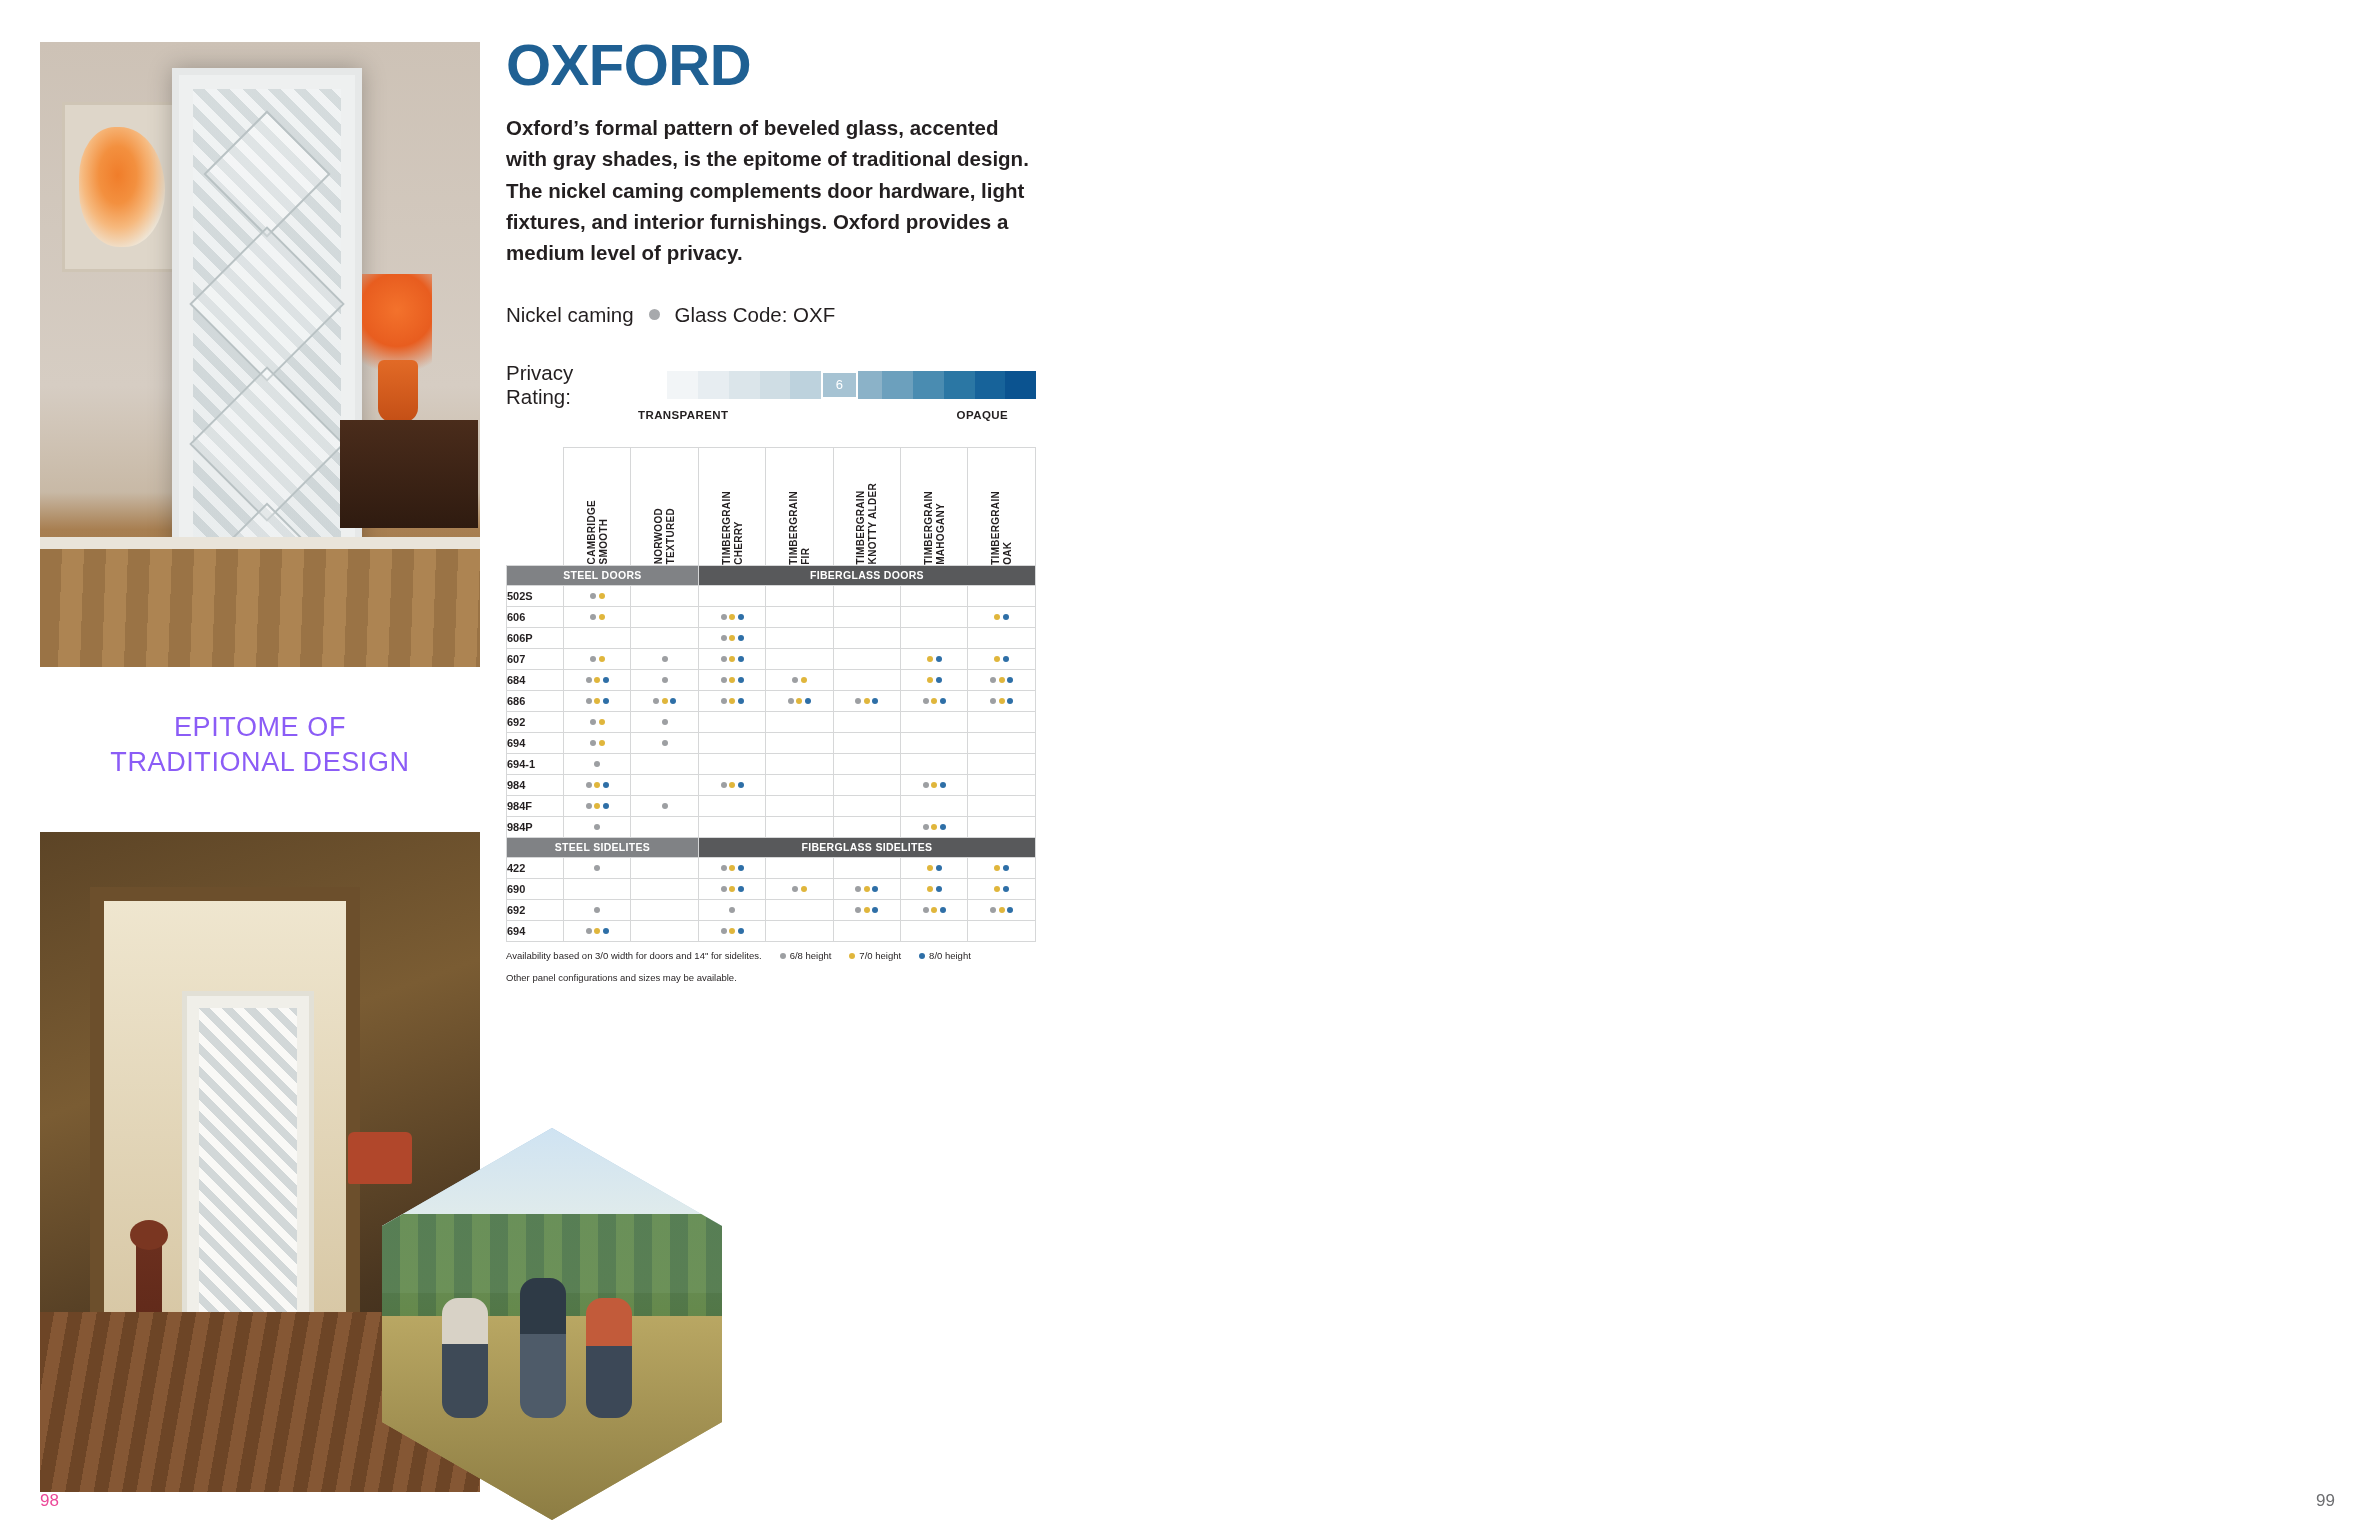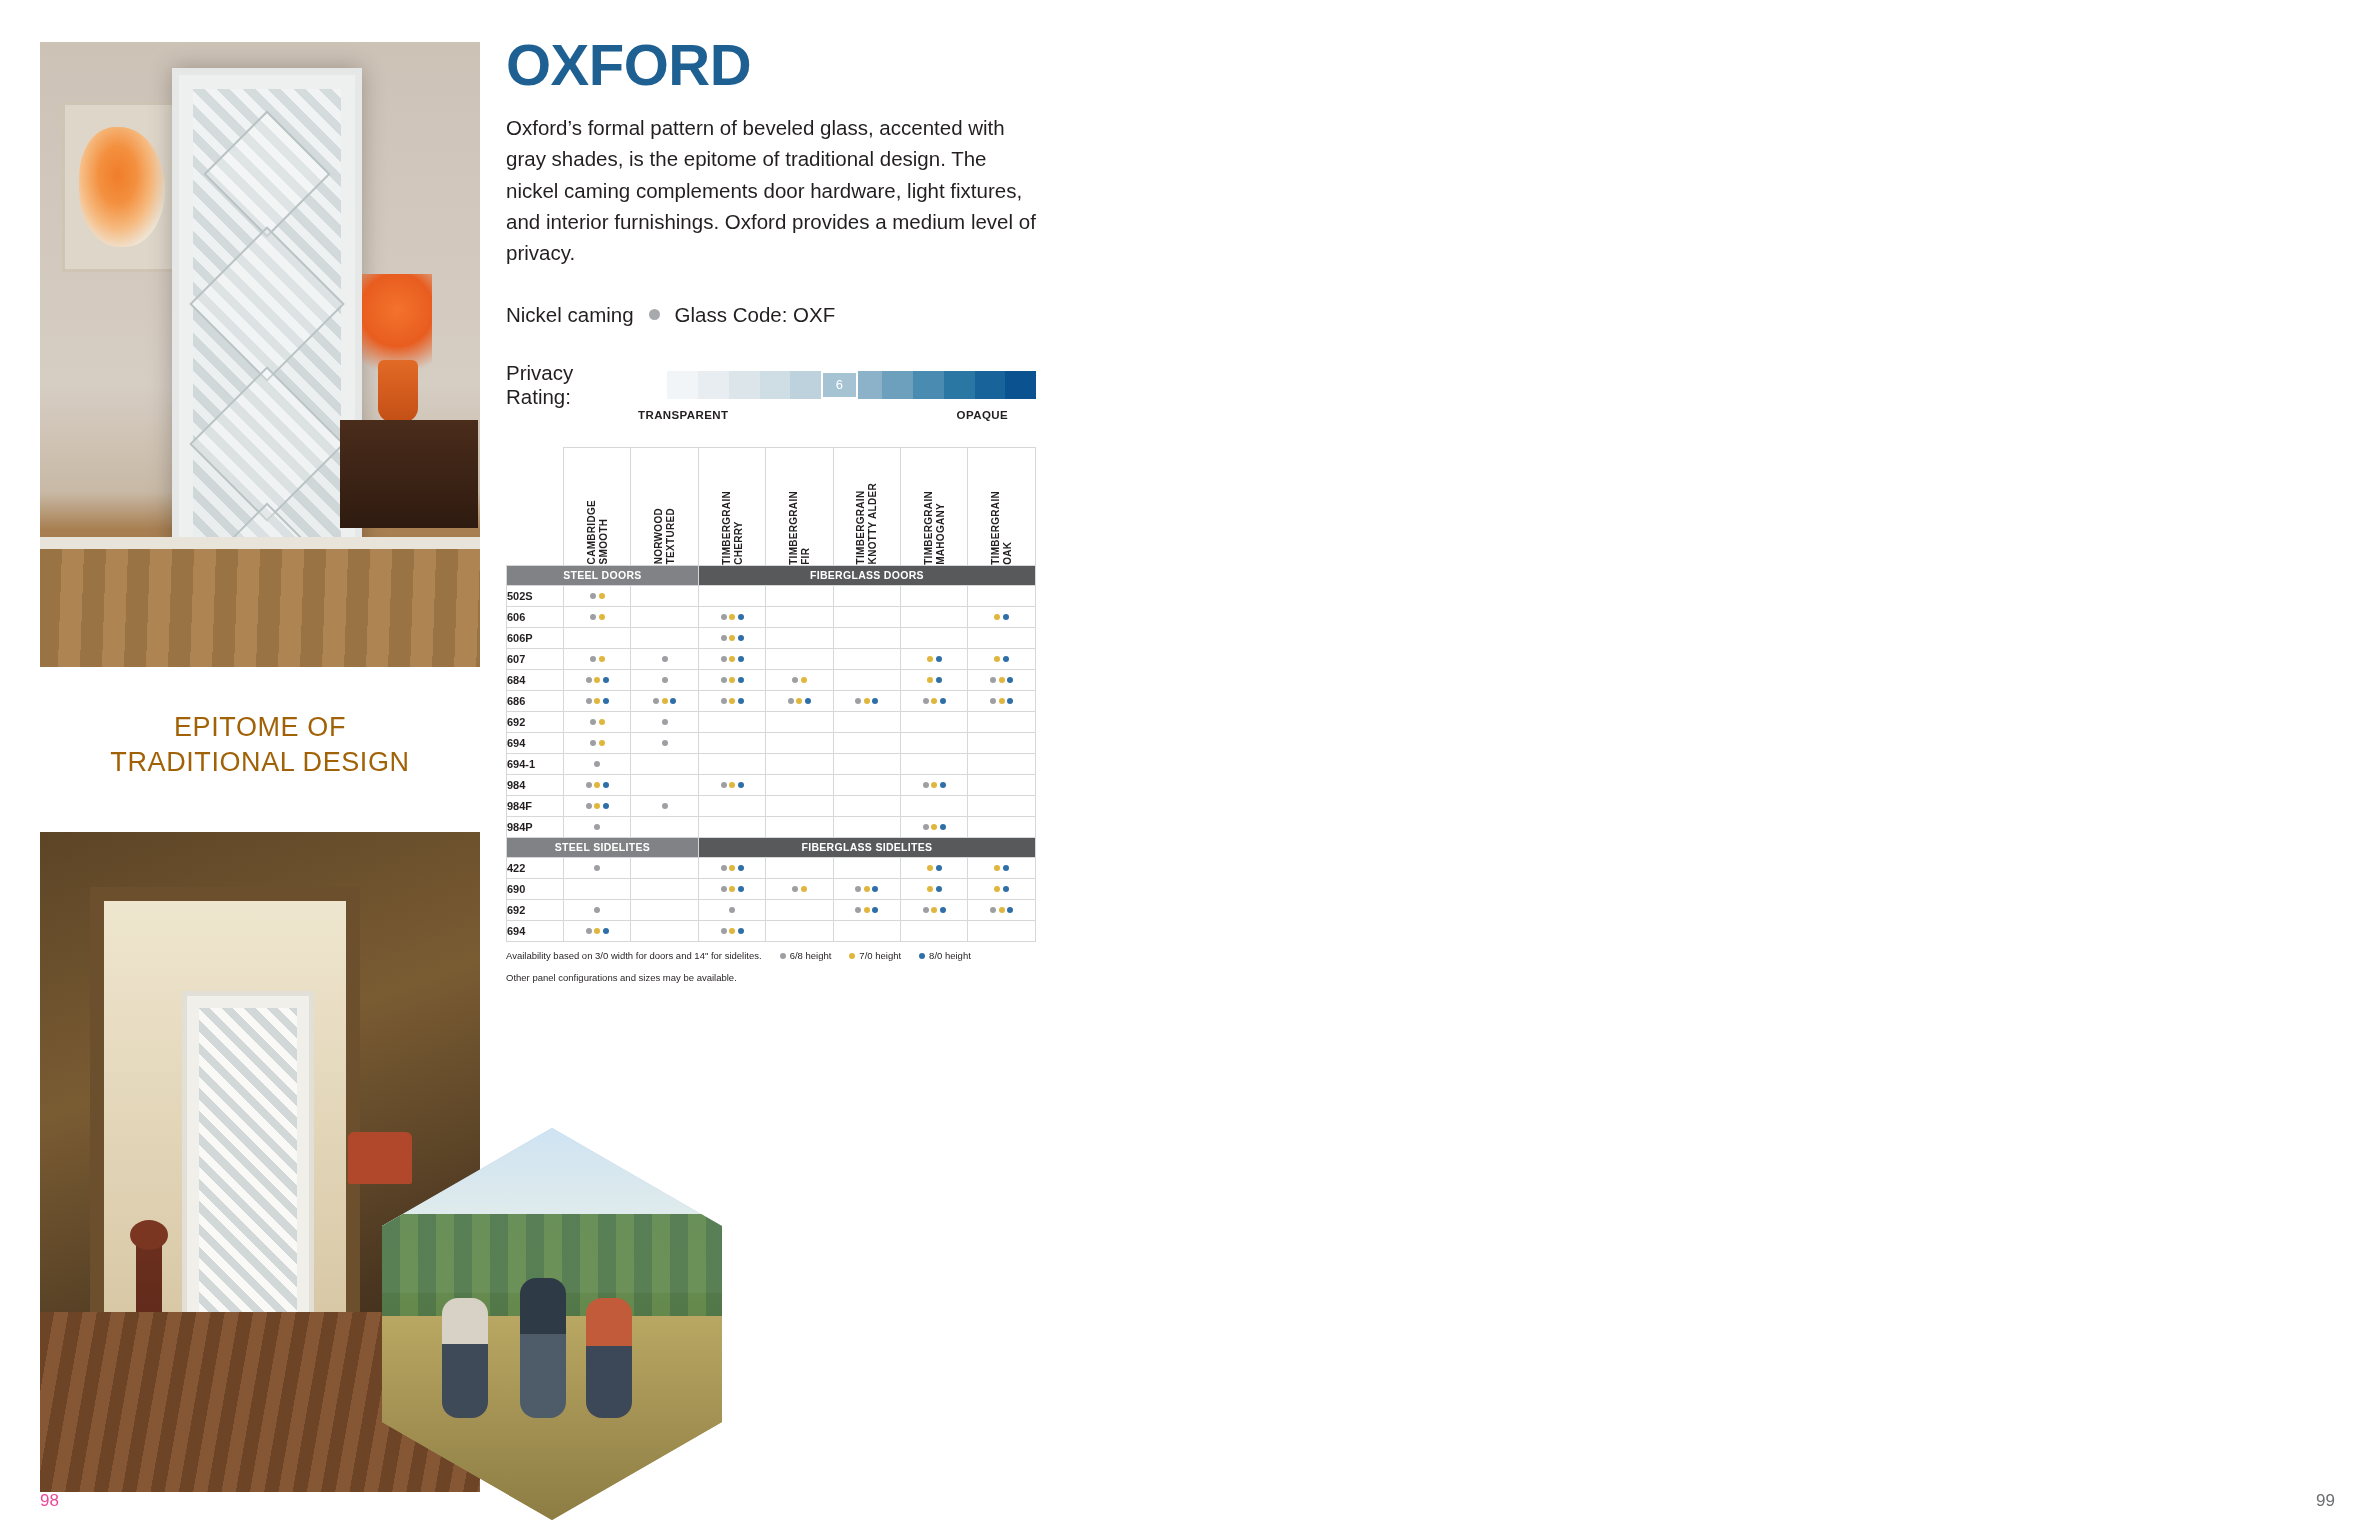--- a/index.html
+++ b/index.html
@@ -51,21 +51,21 @@
     position:absolute; left:322px; top:232px; width:70px; height:120px;
     background:radial-gradient(circle at 50% 30%, #f3722c 0%, #e85d1f 40%, rgba(232,93,31,0) 70%);
   }
   .hero-vase { position:absolute; left:338px; top:318px; width:40px; height:62px; background:linear-gradient(180deg,#e26a26,#c44f16); border-radius:6px 6px 14px 14px;}
   .hero-table { position:absolute; left:300px; top:378px; width:138px; height:108px; background:linear-gradient(180deg,#4a2c1b,#2f1b10); }
   .hero-floor { position:absolute; left:0; bottom:0; width:100%; height:118px; background:repeating-linear-gradient(92deg,#9a7345 0 22px,#ad8452 22px 44px); }
   .hero-base { position:absolute; left:0; bottom:112px; width:100%; height:18px; background:#e9e4da; }
 
   .epitome {
     position:absolute; left:40px; top:710px; width:440px;
-    text-align:center; color:#a16207; font-size:27px; line-height:1.28;
+    text-align:center; color:#8b5cf6; font-size:27px; line-height:1.28;
     letter-spacing:.6px;
   }
 
   .foyer-photo {
     position:absolute; left:40px; top:832px; width:440px; height:660px;
     overflow:hidden; background:#2b1d12;
   }
   .foyer-wall { position:absolute; inset:0; background:linear-gradient(160deg,#5c4426 0%, #7a5c33 35%, #4a3620 70%, #2b1d12 100%); }
   .foyer-opening { position:absolute; left:50px; top:55px; width:270px; height:440px; background:linear-gradient(180deg,#efe6cf,#d8c8a6); border:14px solid #6c4f2c; }
   .foyer-door { position:absolute; left:78px; top:90px; width:132px; height:340px; background:#f0efe9; border:5px solid #e2e0d6; }
@@ -87,21 +87,21 @@
   .hex-fig{position:absolute;bottom:26%;width:46px;height:120px;border-radius:16px;}
   .hex-f1{left:60px;background:linear-gradient(180deg,#d8d2c6 0 38%, #3e4a57 38% 100%);}
   .hex-f2{left:138px;background:linear-gradient(180deg,#2e3a46 0 40%, #4e5b69 40% 100%);height:140px;}
   .hex-f3{left:204px;background:linear-gradient(180deg,#c25b3a 0 40%, #3c4857 40% 100%);}
 
   .pg-num-left { position:absolute; left:40px; bottom:28px; font-size:17px; color:#ec4899; }
 
   
   .col { position:absolute; left:506px; top:36px; width:530px; }
   .title { font-size:58px; font-weight:bold; color:#1f6093; letter-spacing:-.5px; margin:0 0 18px 0; line-height:1; }
-  .desc { font-size:20.5px; line-height:1.53; color:#231f20; margin:0 0 34px 0; }
+  .desc { font-size:20.5px; line-height:1.53; color:#231f20; margin:0 0 34px 0;font-weight:bold; }
   .caming-line { font-size:20.5px; color:#231f20; display:flex; align-items:center; gap:15px; margin-bottom:34px;}
   .dot-sep { width:11px; height:11px; border-radius:50%; background:#a7a9ac; display:inline-block;}
 
   .privacy-row { display:flex; align-items:center; gap:24px; }
   .privacy-label { font-size:20.5px; }
   .privacy-scale { position:relative; display:flex; width:370px; height:28px; }
   .privacy-scale span { flex:1; }
   .privacy-marker {
     position:absolute; top:0; height:28px; width:37px;
     border:2px solid #ffffff; color:#fff; font-size:13px;

